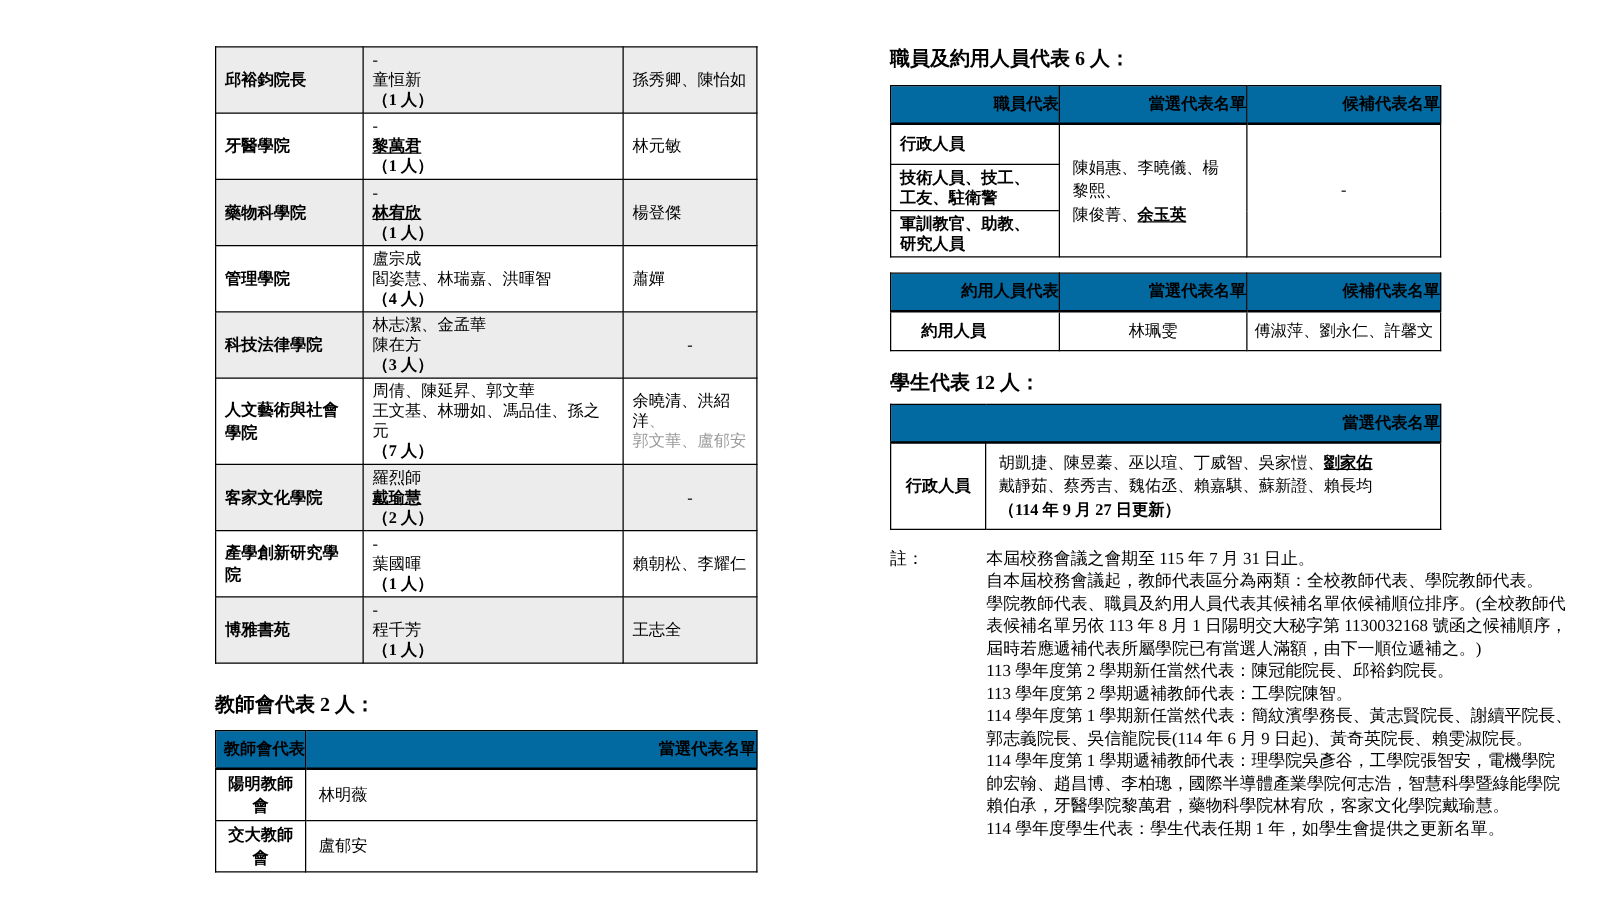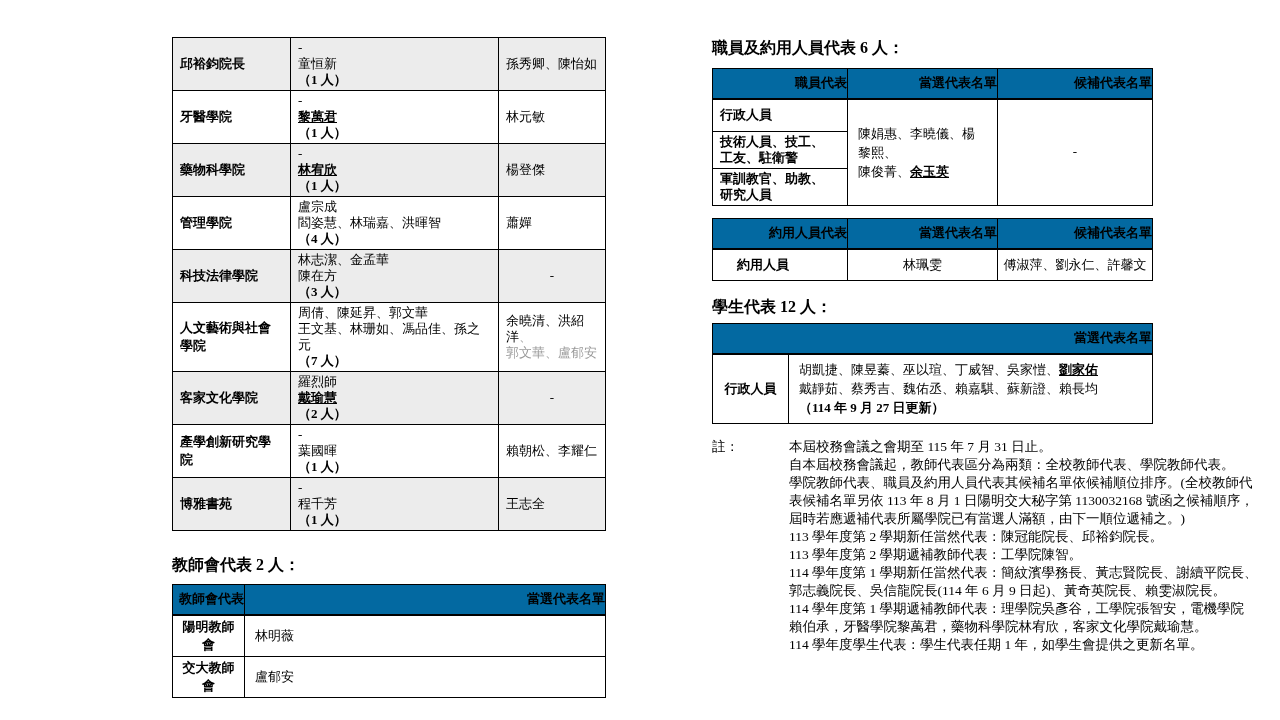--- a/index.html
+++ b/index.html
@@ -304,17 +304,18 @@
         <div class="note-line">本屆校務會議之會期至 115 年 7 月 31 日止。</div>
         <div class="note-line">自本屆校務會議起，教師代表區分為兩類：全校教師代表、學院教師代表。</div>
         <div class="note-line">學院教師代表、職員及約用人員代表其候補名單依候補順位排序。(全校教師代</div>
         <div class="note-line">表候補名單另依 113 年 8 月 1 日陽明交大秘字第 1130032168 號函之候補順序，</div>
         <div class="note-line">屆時若應遞補代表所屬學院已有當選人滿額，由下一順位遞補之。)</div>
         <div class="note-line">113 學年度第 2 學期新任當然代表：陳冠能院長、邱裕鈞院長。</div>
         <div class="note-line">113 學年度第 2 學期遞補教師代表：工學院陳智。</div>
         <div class="note-line">114 學年度第 1 學期新任當然代表：簡紋濱學務長、黃志賢院長、謝續平院長、</div>
         <div class="note-line">郭志義院長、吳信龍院長(114 年 6 月 9 日起)、黃奇英院長、賴雯淑院長。</div>
         <div class="note-line">114 學年度第 1 學期遞補教師代表：理學院吳彥谷，工學院張智安，電機學院</div>
+        <div class="note-line">帥宏翰、趙昌博、李柏璁，國際半導體產業學院何志浩，智慧科學暨綠能學院</div>
         <div class="note-line">賴伯承，牙醫學院黎萬君，藥物科學院林宥欣，客家文化學院戴瑜慧。</div>
         <div class="note-line">114 學年度學生代表：學生代表任期 1 年，如學生會提供之更新名單。</div>
       </div>
   </div>
 </div>
 
 </body></html>

